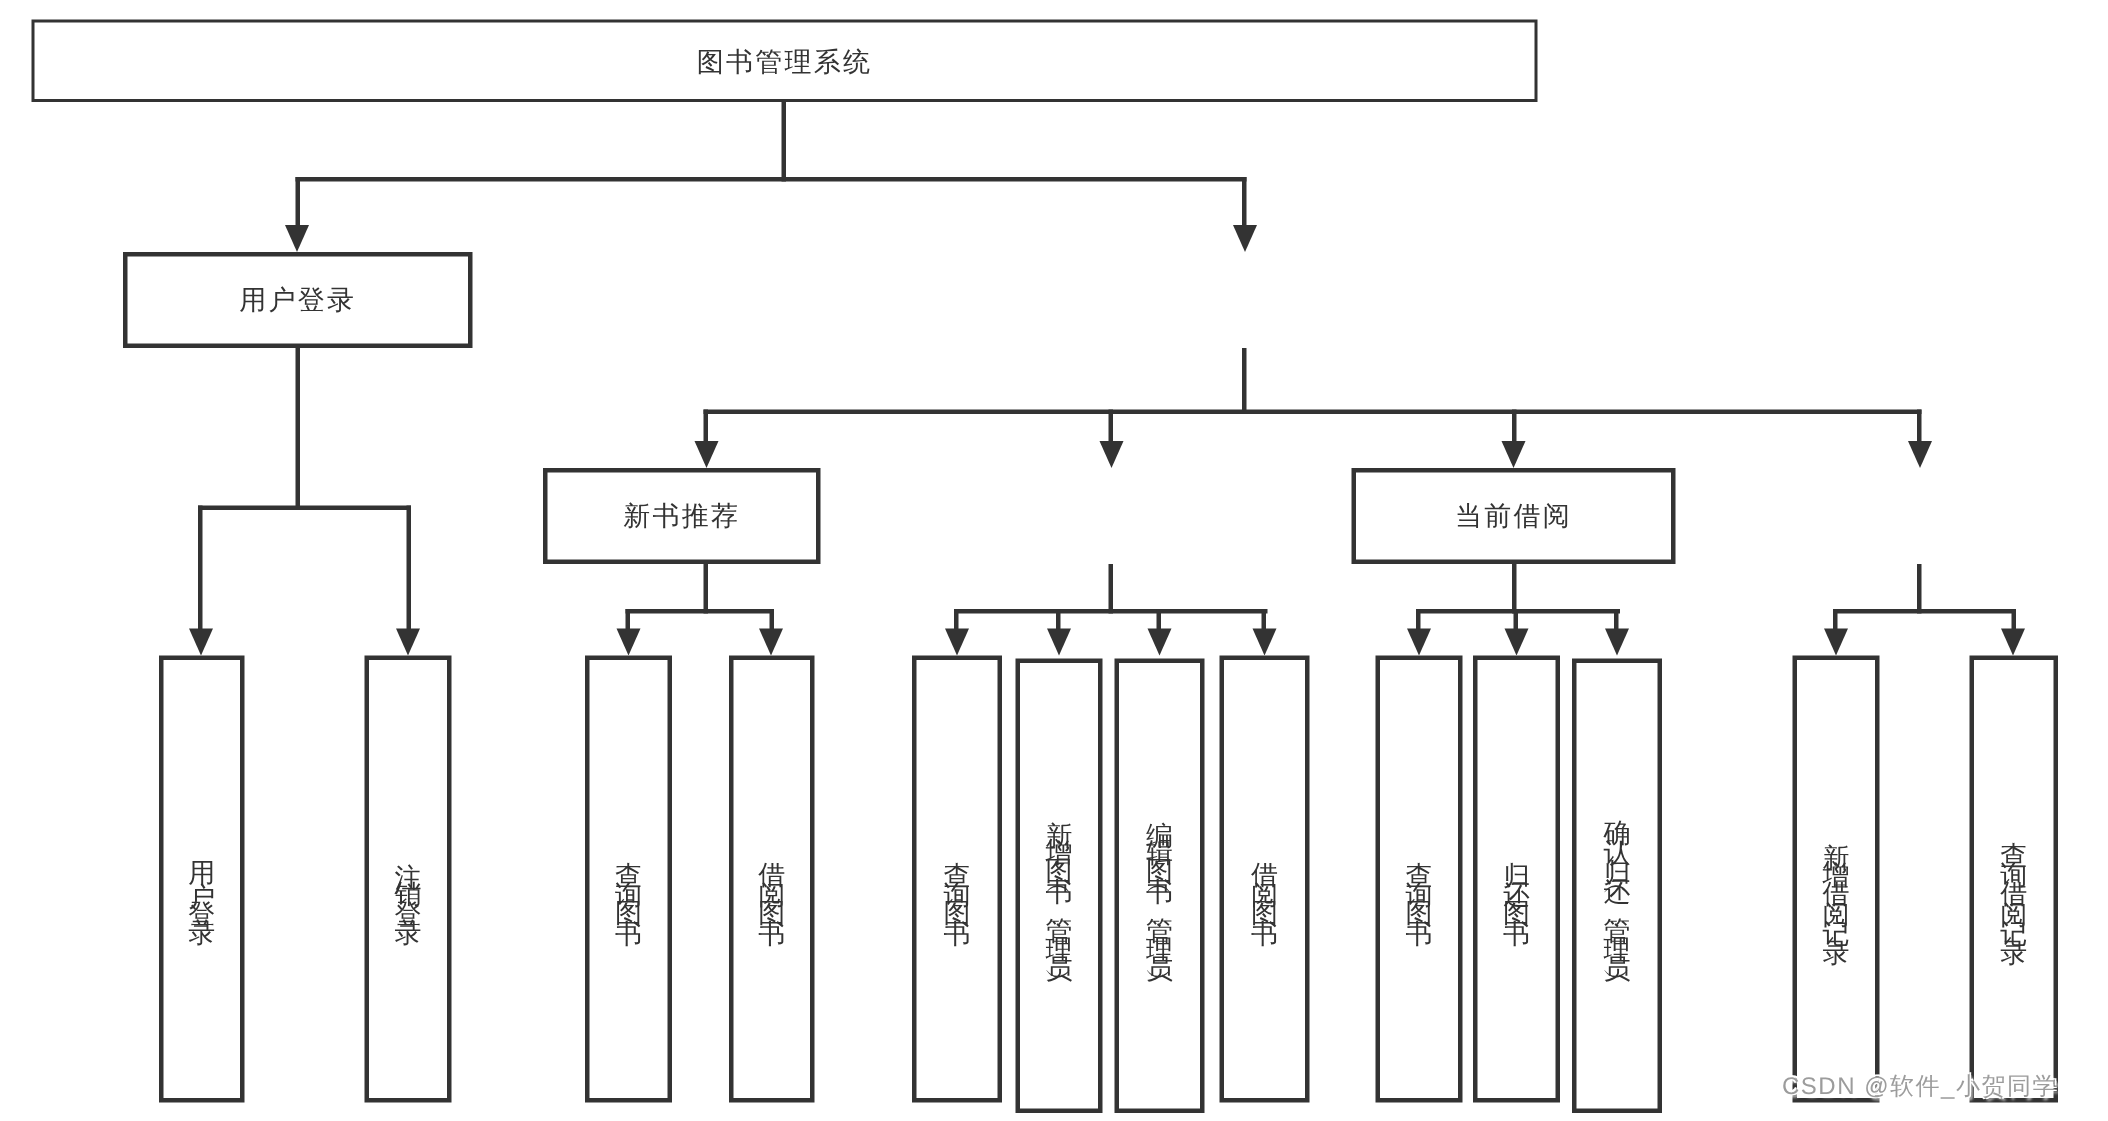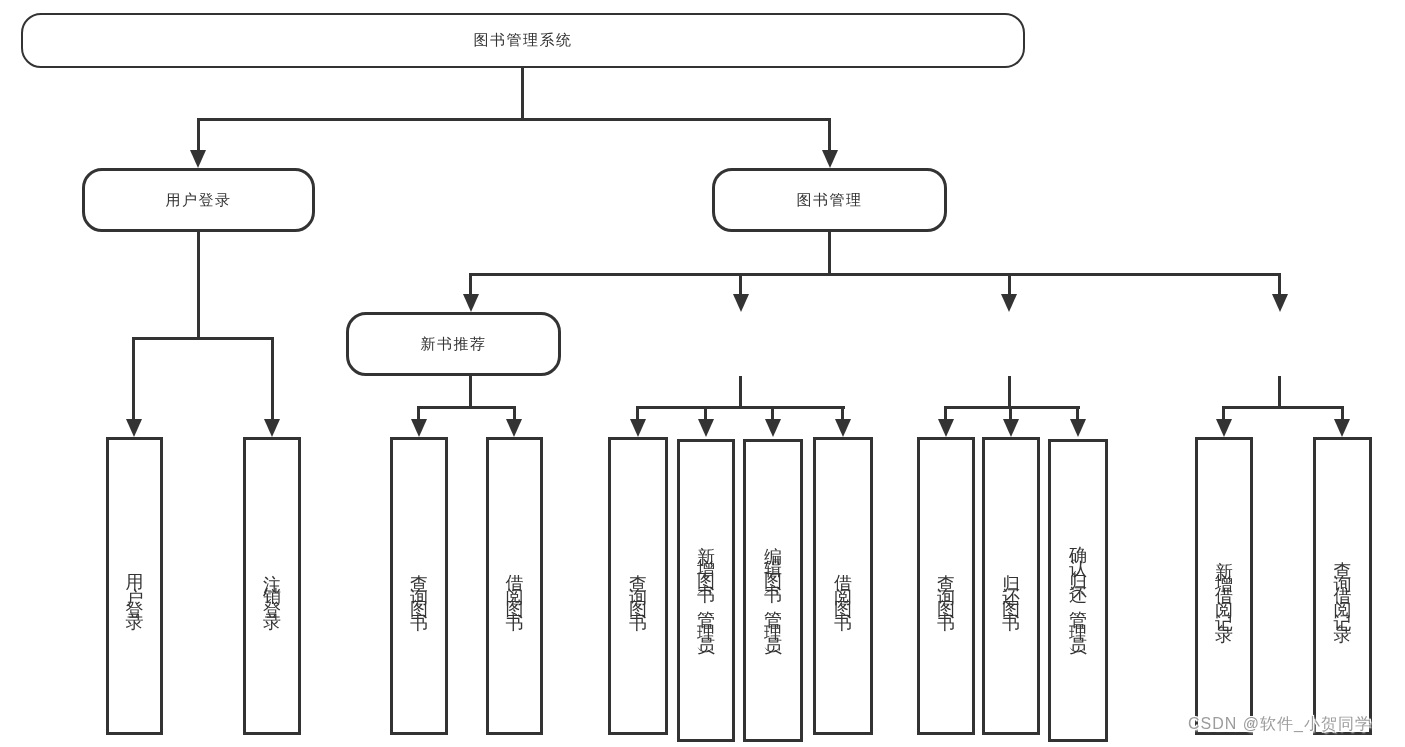--- a/index.html
+++ b/index.html
@@ -8,21 +8,21 @@
     background:var(--background,#fff);
     font-family:"Liberation Sans","DejaVu Sans",sans-serif;
     color:var(--text,#333);overflow:hidden;
   }
   .box{
     position:absolute;box-sizing:border-box;
     border:3px solid var(--line,#333);
     background:var(--box-bg,#fff);
     display:flex;align-items:center;justify-content:center;
   }
-  .box.h{font-size:15px;letter-spacing:1.5px;white-space:nowrap;border-radius:20px;}
+  .box.h{font-size:18px;letter-spacing:1.5px;white-space:nowrap;}
   .box.root{border-width:2.5px;}
   .vtext{
     writing-mode:vertical-rl;text-orientation:mixed;
     font-size:18px;letter-spacing:13px;line-height:1;
   }
   .hline{position:absolute;height:3px;background:var(--line,#333);}
   .vline{position:absolute;width:3px;background:var(--line,#333);}
   .arrow{
     position:absolute;width:0;height:0;
     border-left:8px solid transparent;border-right:8px solid transparent;
@@ -47,44 +47,44 @@
   <div class="vline" style="left:521px;top:68px;height:53px"></div>
   <div class="hline" style="left:197px;top:118px;width:634px"></div>
   <div class="vline" style="left:197px;top:118px;height:33px"></div>
   <div class="arrow" style="left:190px;top:150px"></div>
   <div class="vline" style="left:828px;top:118px;height:33px"></div>
   <div class="arrow" style="left:822px;top:150px"></div>
 
   <div class="box h" style="left:82px;top:168px;width:233px;height:64px">
     <span>用户登录</span>
   </div>
-  <div class="box h" style="left:712px;top:168px;width:235px;height:64px">
-    <span>图书管理</span>
-  </div>
 
   <div class="vline" style="left:197px;top:232px;height:107px"></div>
   <div class="hline" style="left:132px;top:337px;width:142px"></div>
   <div class="vline" style="left:132px;top:337px;height:84px"></div>
   <div class="arrow" style="left:126px;top:419px"></div>
   <div class="vline" style="left:271px;top:337px;height:84px"></div>
   <div class="arrow" style="left:264px;top:419px"></div>
 
   <div class="vline" style="left:828px;top:232px;height:43px"></div>
   <div class="hline" style="left:469px;top:273px;width:812px"></div>
   <div class="vline" style="left:469px;top:273px;height:23px"></div>
   <div class="arrow" style="left:463px;top:294px"></div>
   <div class="vline" style="left:739px;top:273px;height:23px"></div>
   <div class="arrow" style="left:733px;top:294px"></div>
   <div class="vline" style="left:1008px;top:273px;height:23px"></div>
   <div class="arrow" style="left:1001px;top:294px"></div>
   <div class="vline" style="left:1278px;top:273px;height:23px"></div>
   <div class="arrow" style="left:1272px;top:294px"></div>
 
-  <div class="box h" style="left:346px;top:312px;width:215px;height:64px">
+  <div class="box h" style="left:362px;top:312px;width:185px;height:64px">
     <span>新书推荐</span>
+  </div>
+  <div class="box h" style="left:901px;top:312px;width:216px;height:64px">
+    <span>当前借阅</span>
   </div>
 
   <div class="vline" style="left:469px;top:376px;height:33px"></div>
   <div class="hline" style="left:417px;top:406px;width:99px"></div>
   <div class="vline" style="left:739px;top:376px;height:33px"></div>
   <div class="hline" style="left:636px;top:406px;width:209px"></div>
   <div class="vline" style="left:1008px;top:376px;height:33px"></div>
   <div class="hline" style="left:944px;top:406px;width:136px"></div>
   <div class="vline" style="left:1278px;top:376px;height:33px"></div>
   <div class="hline" style="left:1222px;top:406px;width:122px"></div>

